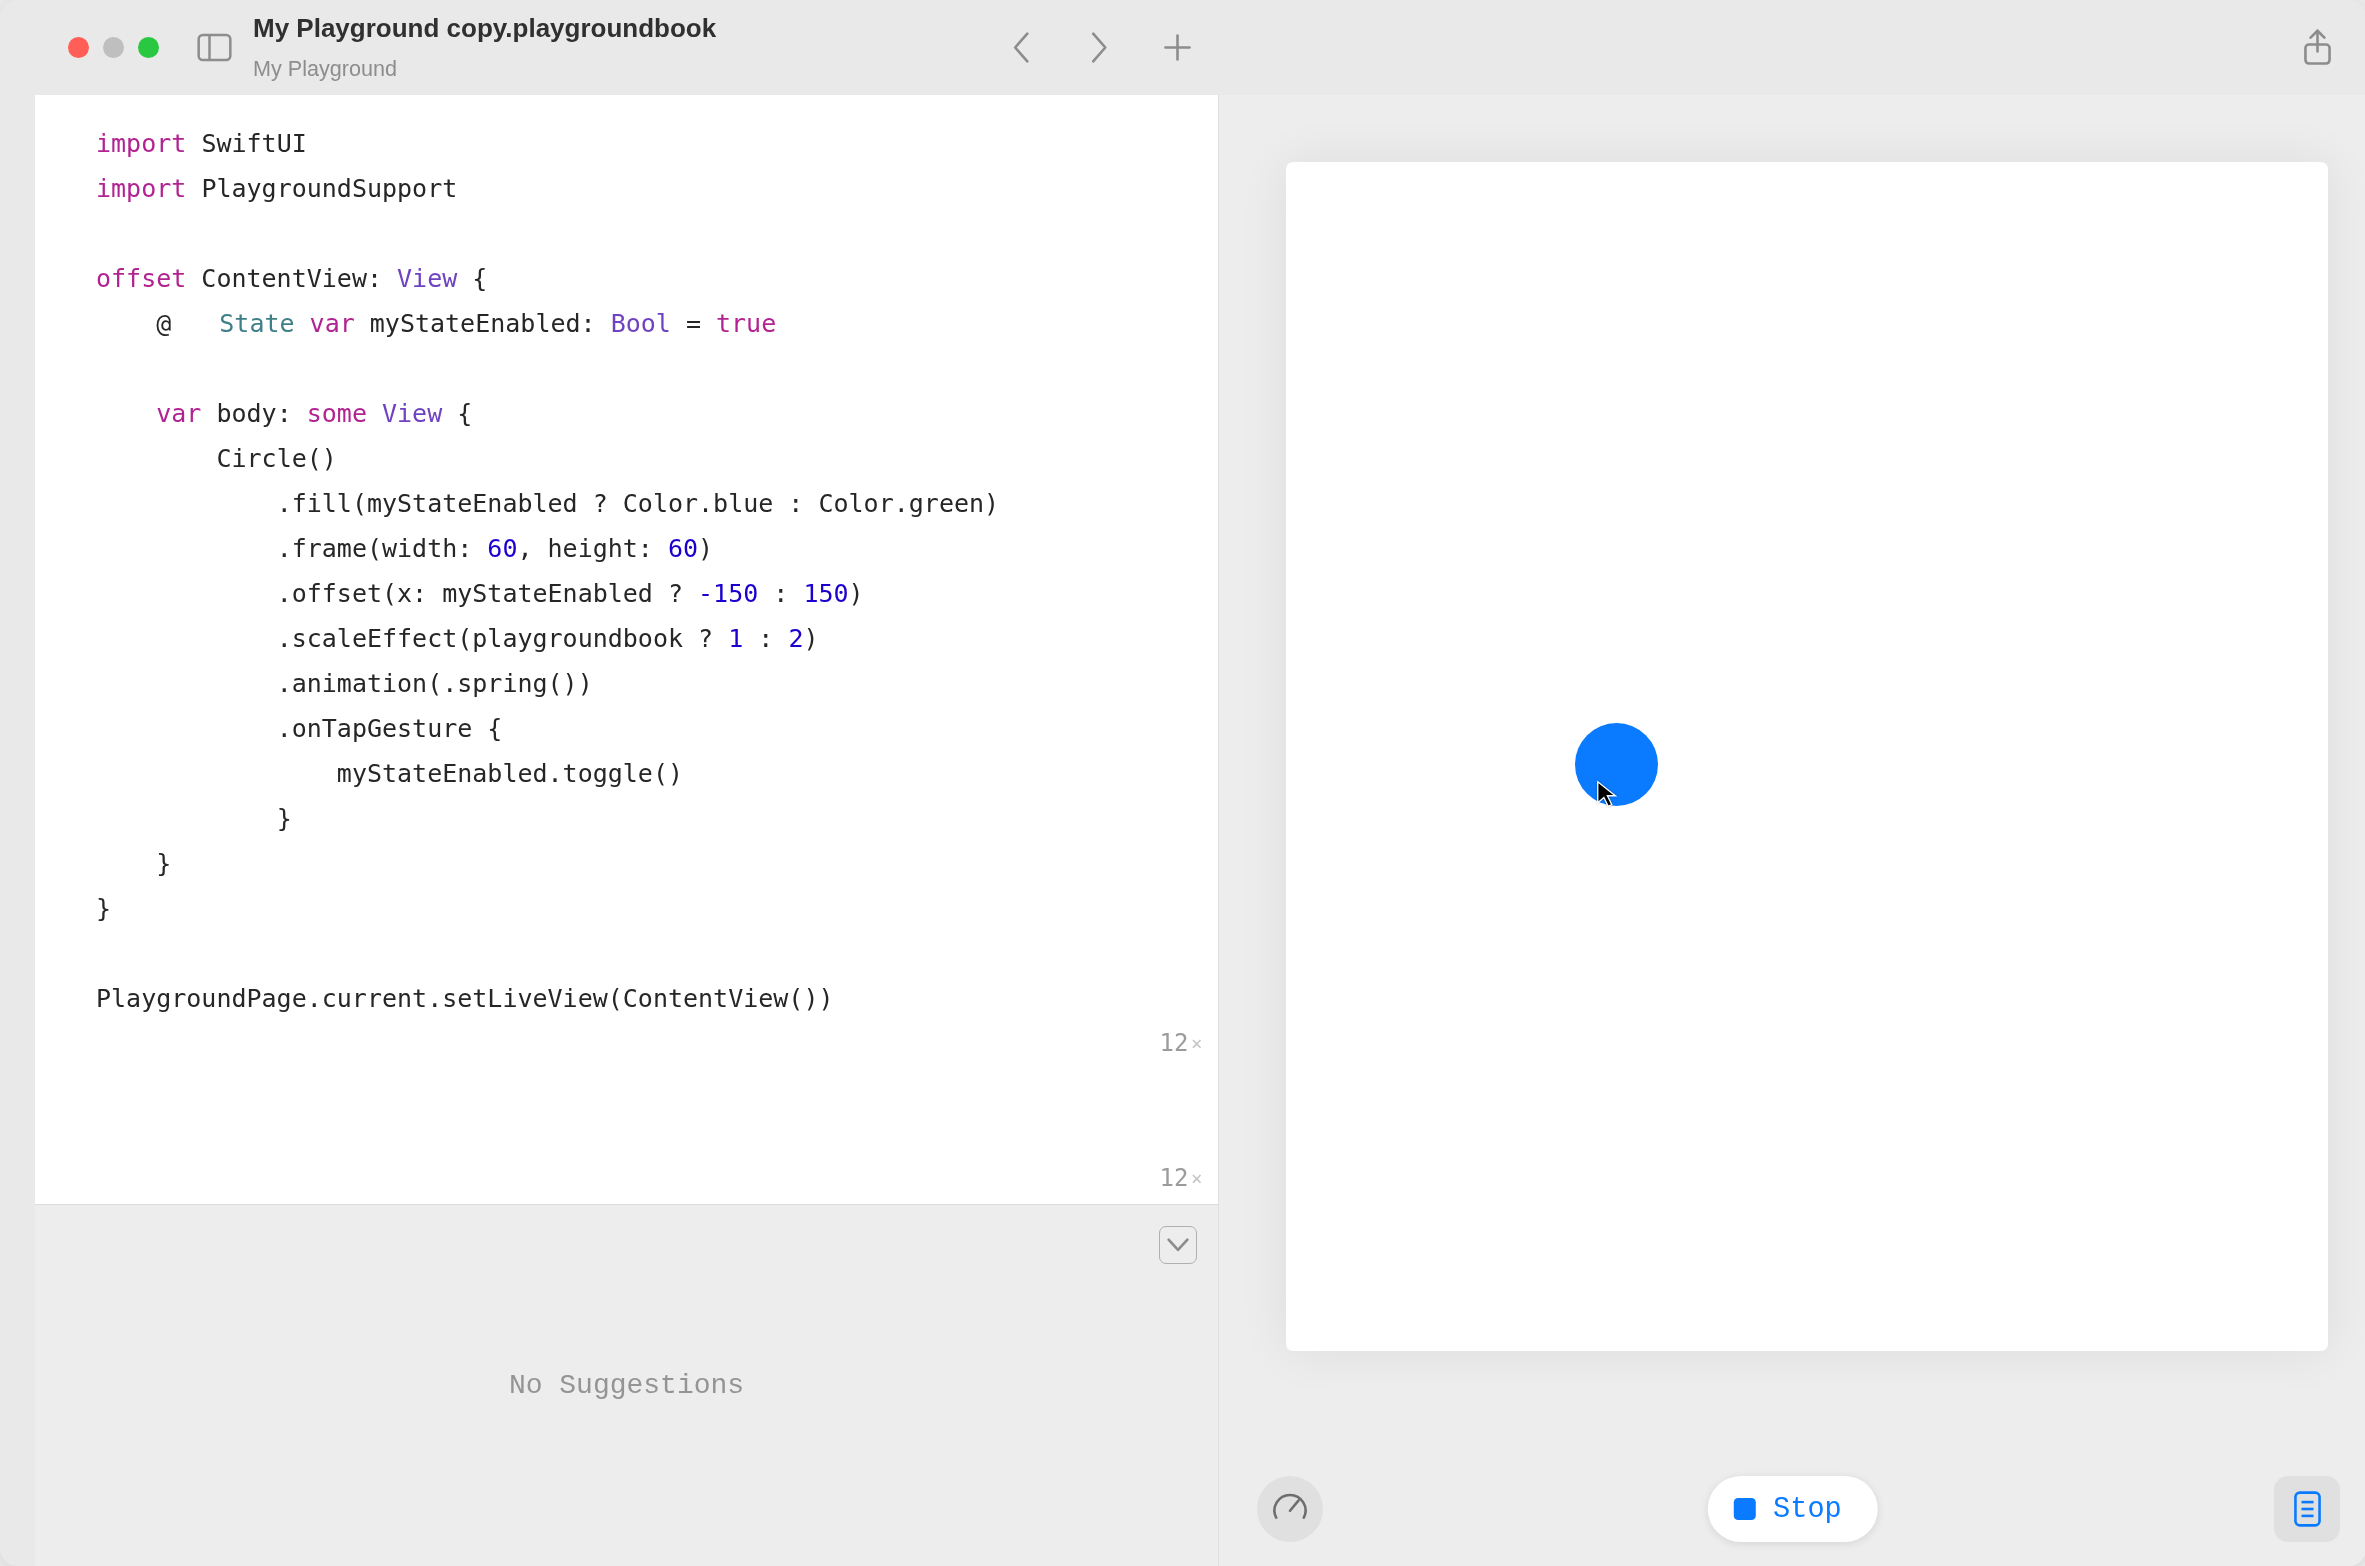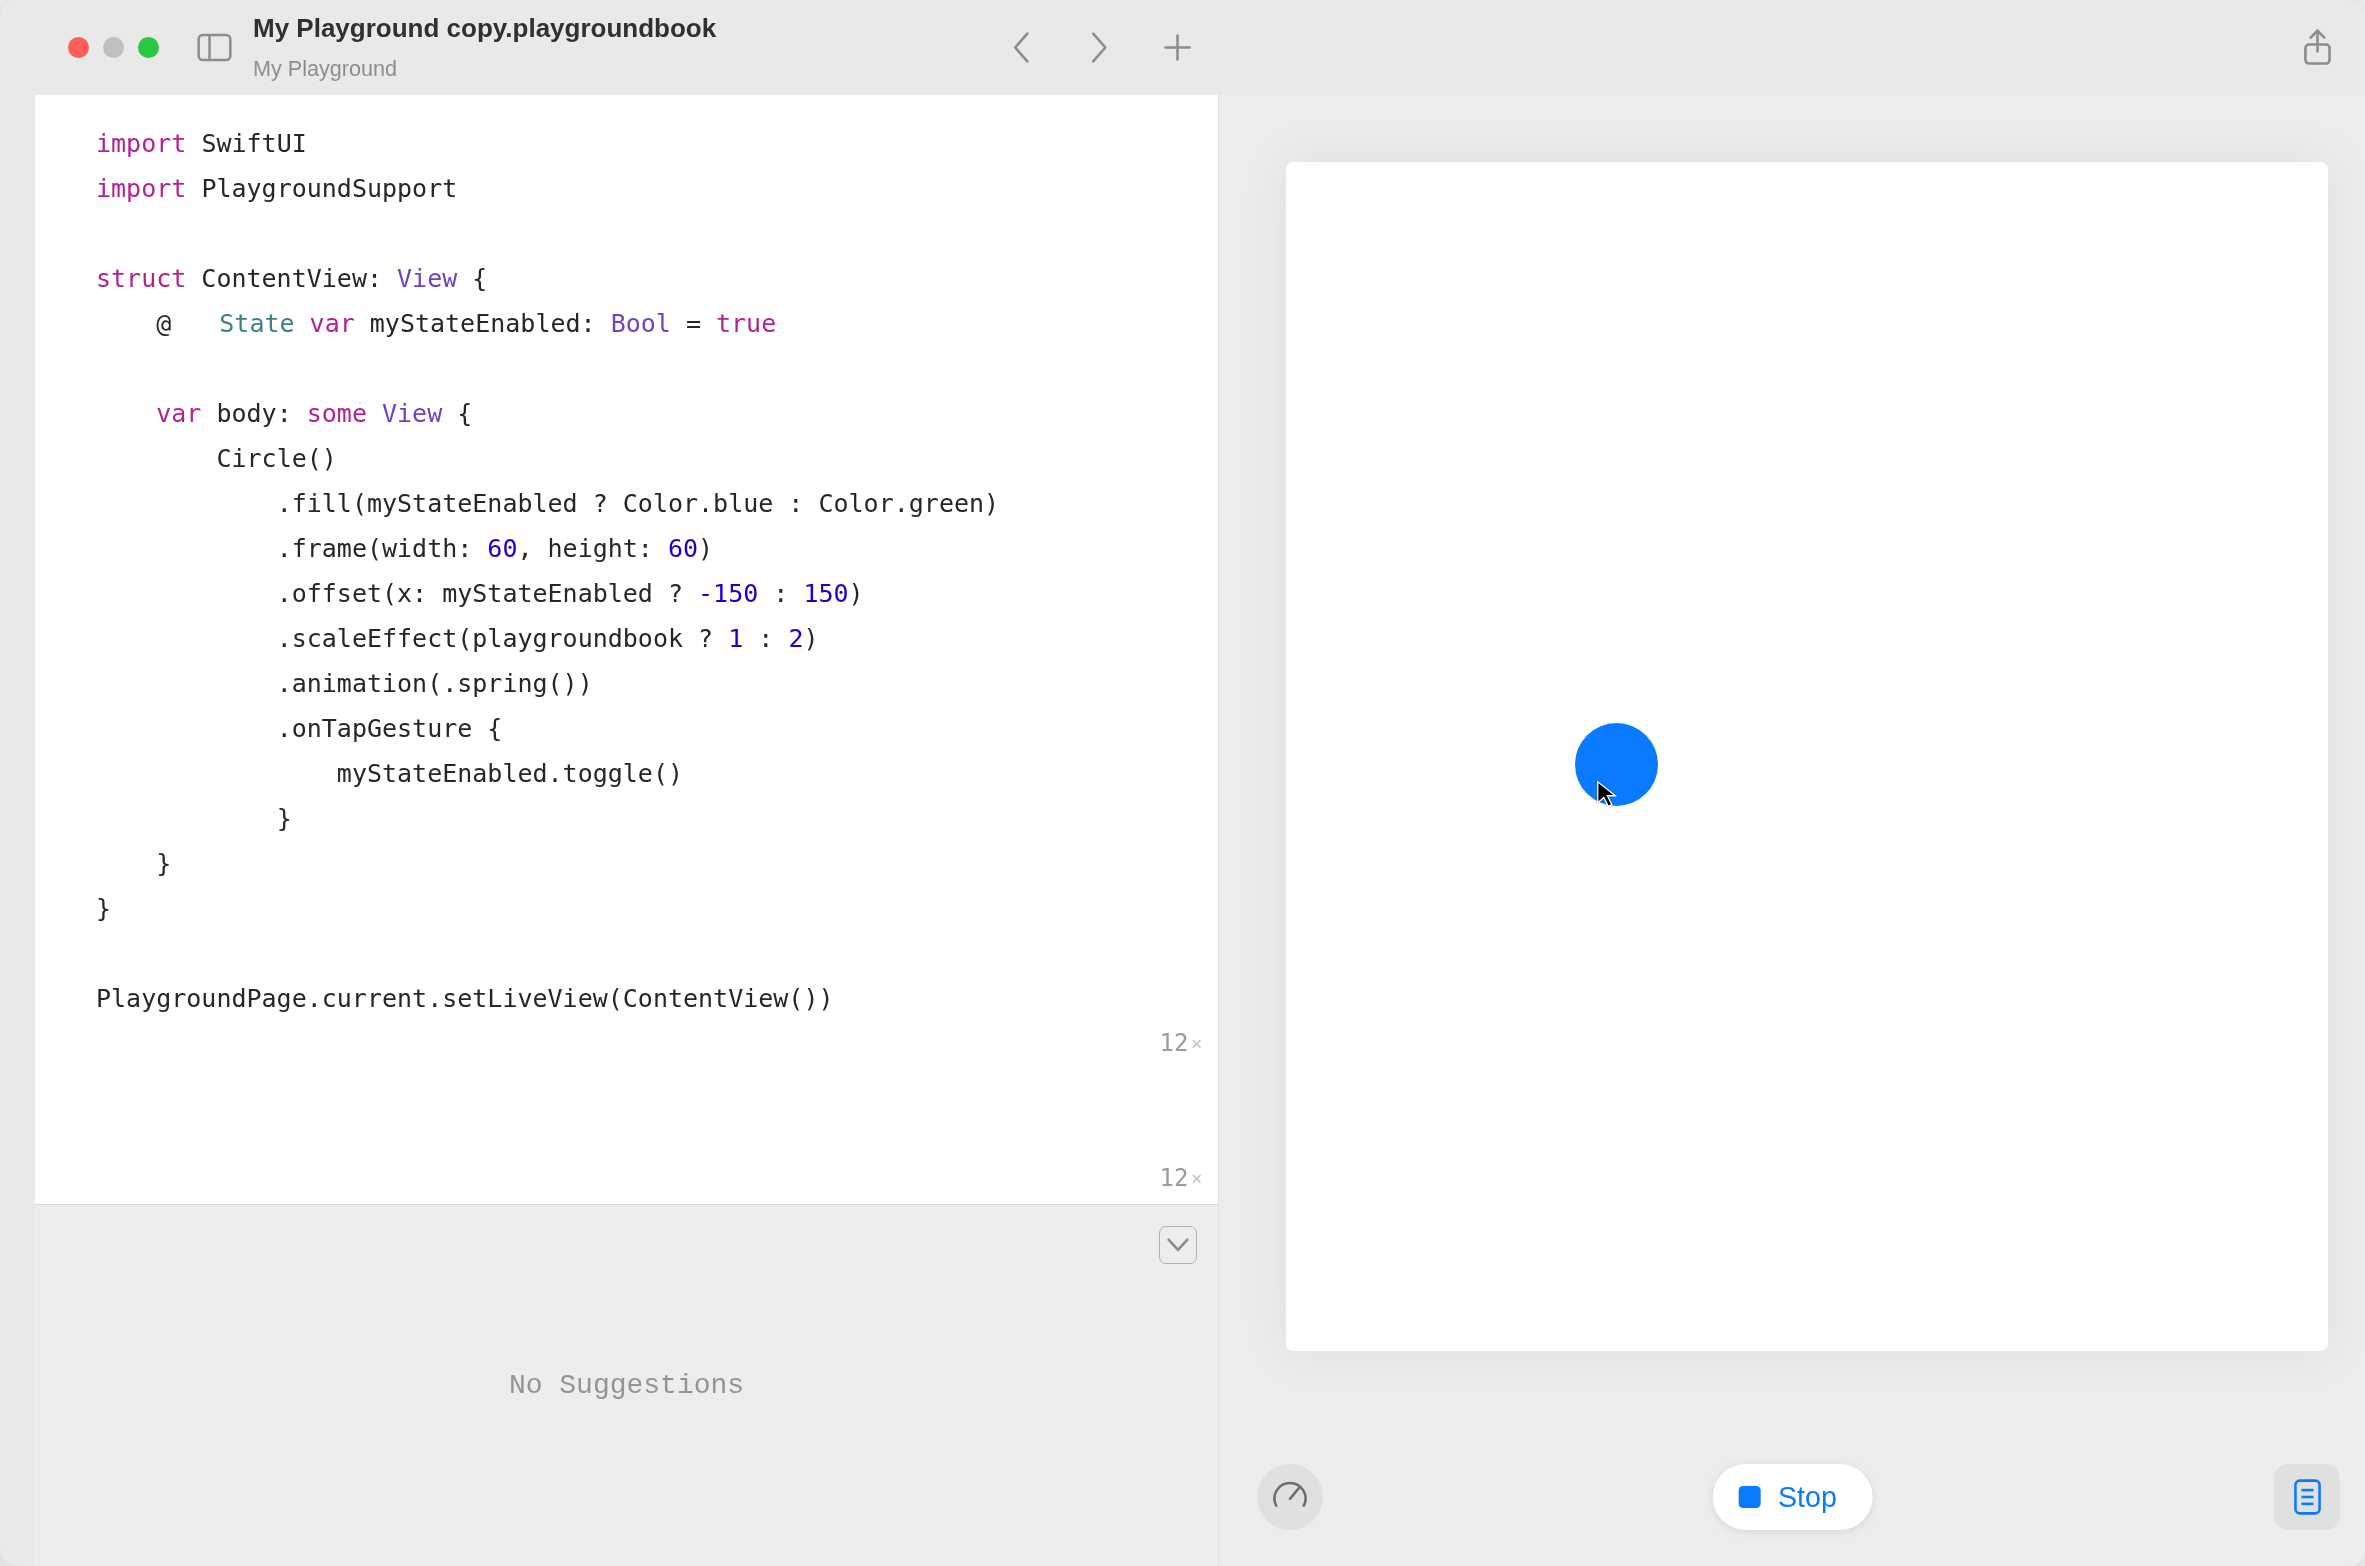--- a/index.html
+++ b/index.html
@@ -174,24 +174,25 @@
   }
   .cursor {
     position: absolute;
     left: 310px; top: 618px;
     width: 21px; height: 28px;
   }
   .cursor svg { filter: drop-shadow(0 0.9px 0.9px rgba(0,0,0,.3)); }
 
   .bottom-controls {
     position: absolute;
-    bottom: 36px;
+    bottom: 24px;
     left: 0; right: 0;
     height: 76px;
     pointer-events: none;
+    font-family: Liberation Mono, monospace;
   }
   .speedometer {
     position: absolute;
     left: 38px; bottom: 0;
     width: 66px; height: 66px;
     border-radius: 50%;
     background: #e0e0e0;
     display: flex; align-items: center; justify-content: center;
     color: #6d6d6d;
     pointer-events: auto;
@@ -281,21 +282,21 @@
       </div>
     </div>
   </div>
 
   <div class="content">
 
     <div class="left-pane">
       <div class="code-area"><span class="kw-pink">import</span> <span>SwiftUI</span>
 <span class="kw-pink">import</span> <span>PlaygroundSupport</span>
 
-<span class="kw-pink">struct</span><span> ContentView: </span><span class="kw-purple">View</span><span> {</span>
+<span class="kw-pink">offset</span><span> ContentView: </span><span class="kw-purple">View</span><span> {</span>
     <span>@</span><span class="kw-teal">State</span> <span class="kw-pink">var</span><span> myStateEnabled: </span><span class="kw-purple">Bool</span><span> = </span><span class="kw-pink">true</span>
 
     <span class="kw-pink">var</span><span> body: </span><span class="kw-pink">some</span><span> </span><span class="kw-purple">View</span><span> {</span>
         <span>Circle()</span>
             <span>.fill(myStateEnabled ? Color.blue : Color.green)</span>
             <span>.frame(width: </span><span class="kw-blue">60</span><span>, height: </span><span class="kw-blue">60</span><span>)</span>
             <span>.offset(x: myStateEnabled ? </span><span class="kw-blue">-150</span><span> : </span><span class="kw-blue">150</span><span>)</span>
             <span>.scaleEffect(playgroundbook ? </span><span class="kw-blue">1</span><span> : </span><span class="kw-blue">2</span><span>)</span>
             <span>.animation(.spring())</span>
             <span>.onTapGesture {</span>

